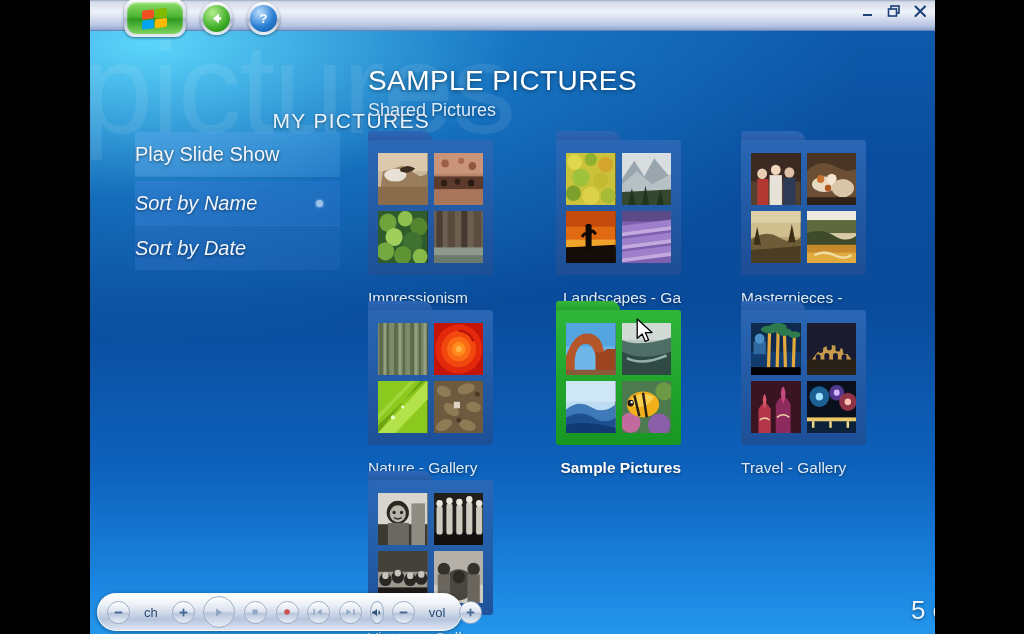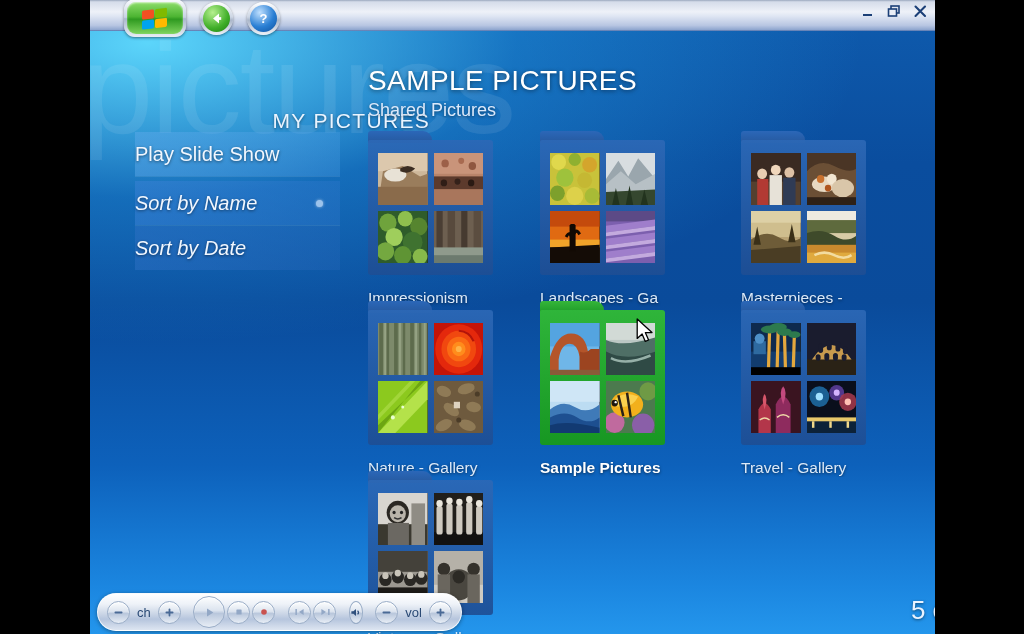--- a/index.html
+++ b/index.html
@@ -90,21 +90,21 @@
     position:absolute; right:17px; top:50%; margin-top:-3px;
     width:7px; height:7px; border-radius:50%; background:#9cc3ec;
     box-shadow:0 0 3px rgba(255,255,255,.6);
   }
 
   
   #grid { position:absolute; left:278px; top:100px; width:560px; }
   .frow { position:relative; height:170px; }
   .folder { position:absolute; width:125px; cursor:pointer; }
   .fcol0 { left:0px; }
-  .fcol1 { left:172px; }
+  .fcol1 { left:188px;text-align:right; }
   .fcol2 { left:373px; }
 
   .ftile { position:relative; width:125px; height:144px; }
   .ftab {
     position:absolute; left:0; top:0; width:64px; height:12px;
     border-radius:3px 9px 0 0;
   }
   .fbody {
     position:absolute; left:0; top:9px; width:125px; height:135px;
     border-radius:2px 3px 3px 3px;
@@ -129,21 +129,21 @@
 
   
   #transport {
     position:absolute; left:7px; bottom:3px; width:365px; height:38px;
     border-radius:19px; z-index:30;
     background:linear-gradient(to bottom,#ffffff 0%,#eef2f8 28%,#cfd9e8 52%,#b6c5dd 70%,#dde5f1 100%);
     border:1px solid rgba(255,255,255,.8);
     box-shadow:0 1px 4px rgba(0,0,0,.4);
     display:flex; align-items:center; padding:0 9px; gap:4px;
   }
-  .tgroup { display:flex; align-items:center; gap:2px; }
+  .tgroup { display:flex; align-items:center; gap:9px; }
   .tbtn {
     width:23px; height:23px; border-radius:50%; cursor:pointer;
     background:linear-gradient(to bottom,#fdfefe,#dce4ef 45%,#b9c7dc 55%,#e8eef6);
     border:1px solid #9aadc7;
     display:flex; align-items:center; justify-content:center;
     box-shadow:inset 0 1px 1px rgba(255,255,255,.9);
   }
   .tbtn.big { width:32px; height:32px; }
   .tlabel { font-size:13px; color:#2a4a75; padding:0 5px; }
   .tgap { width:9px; }

